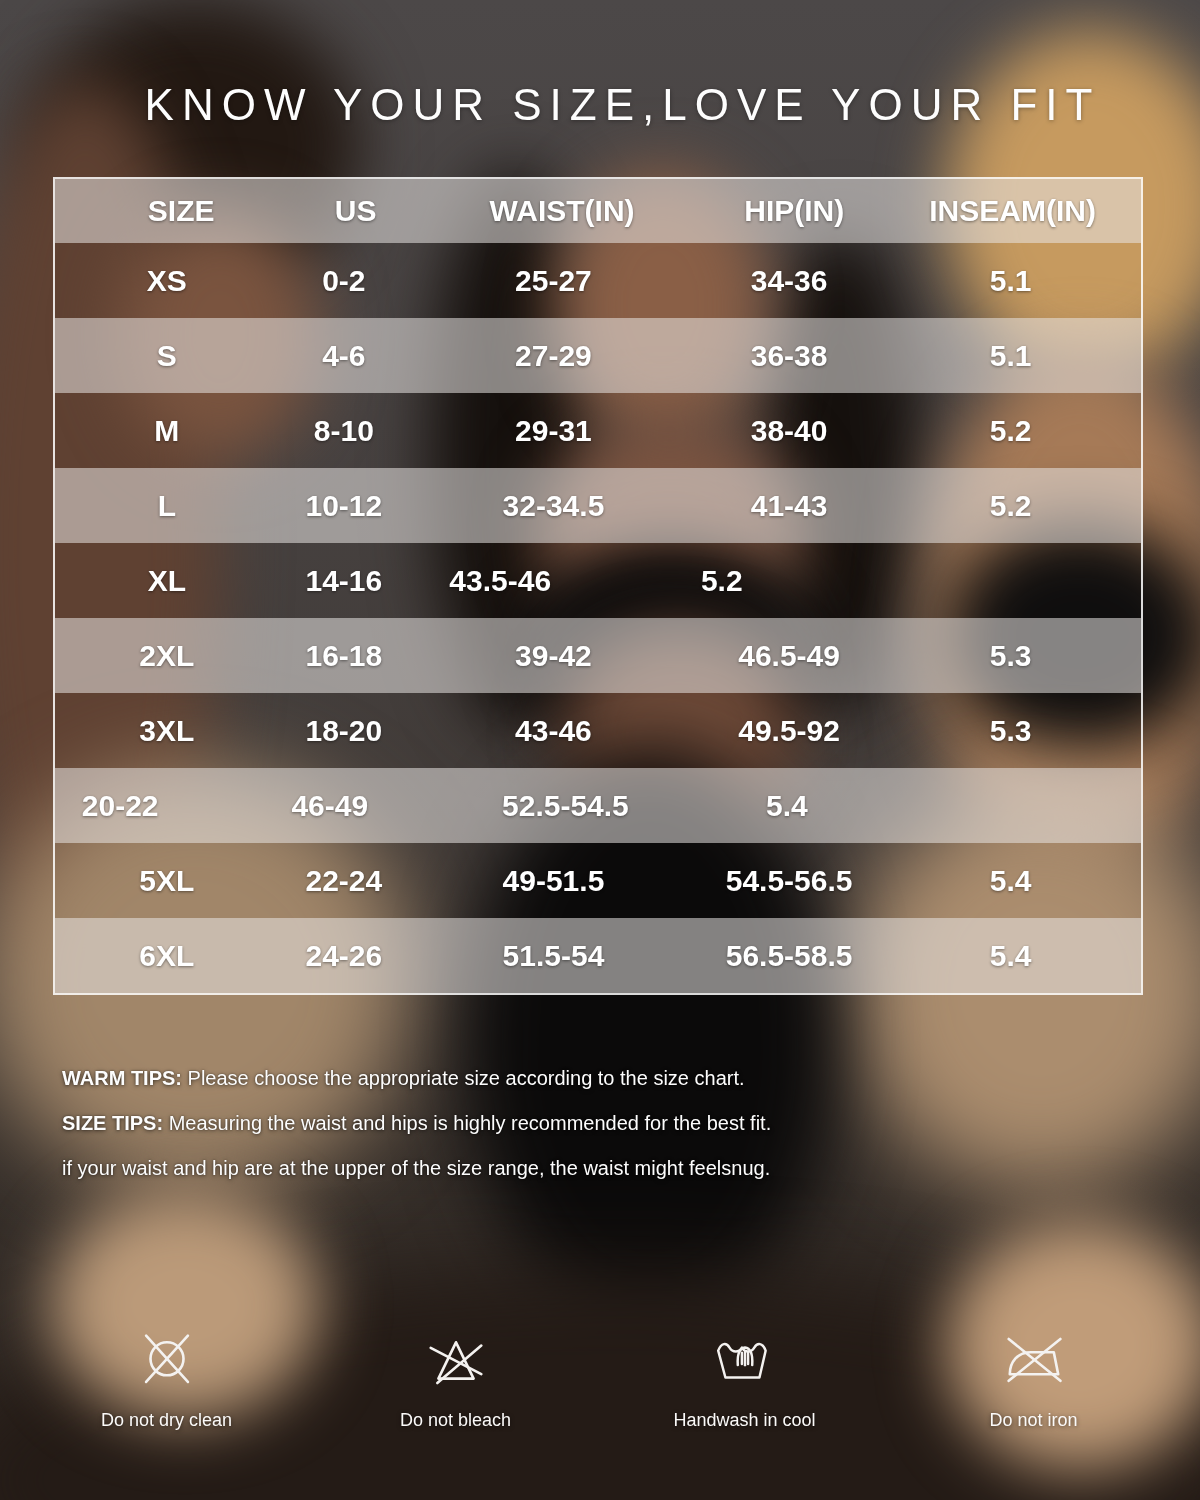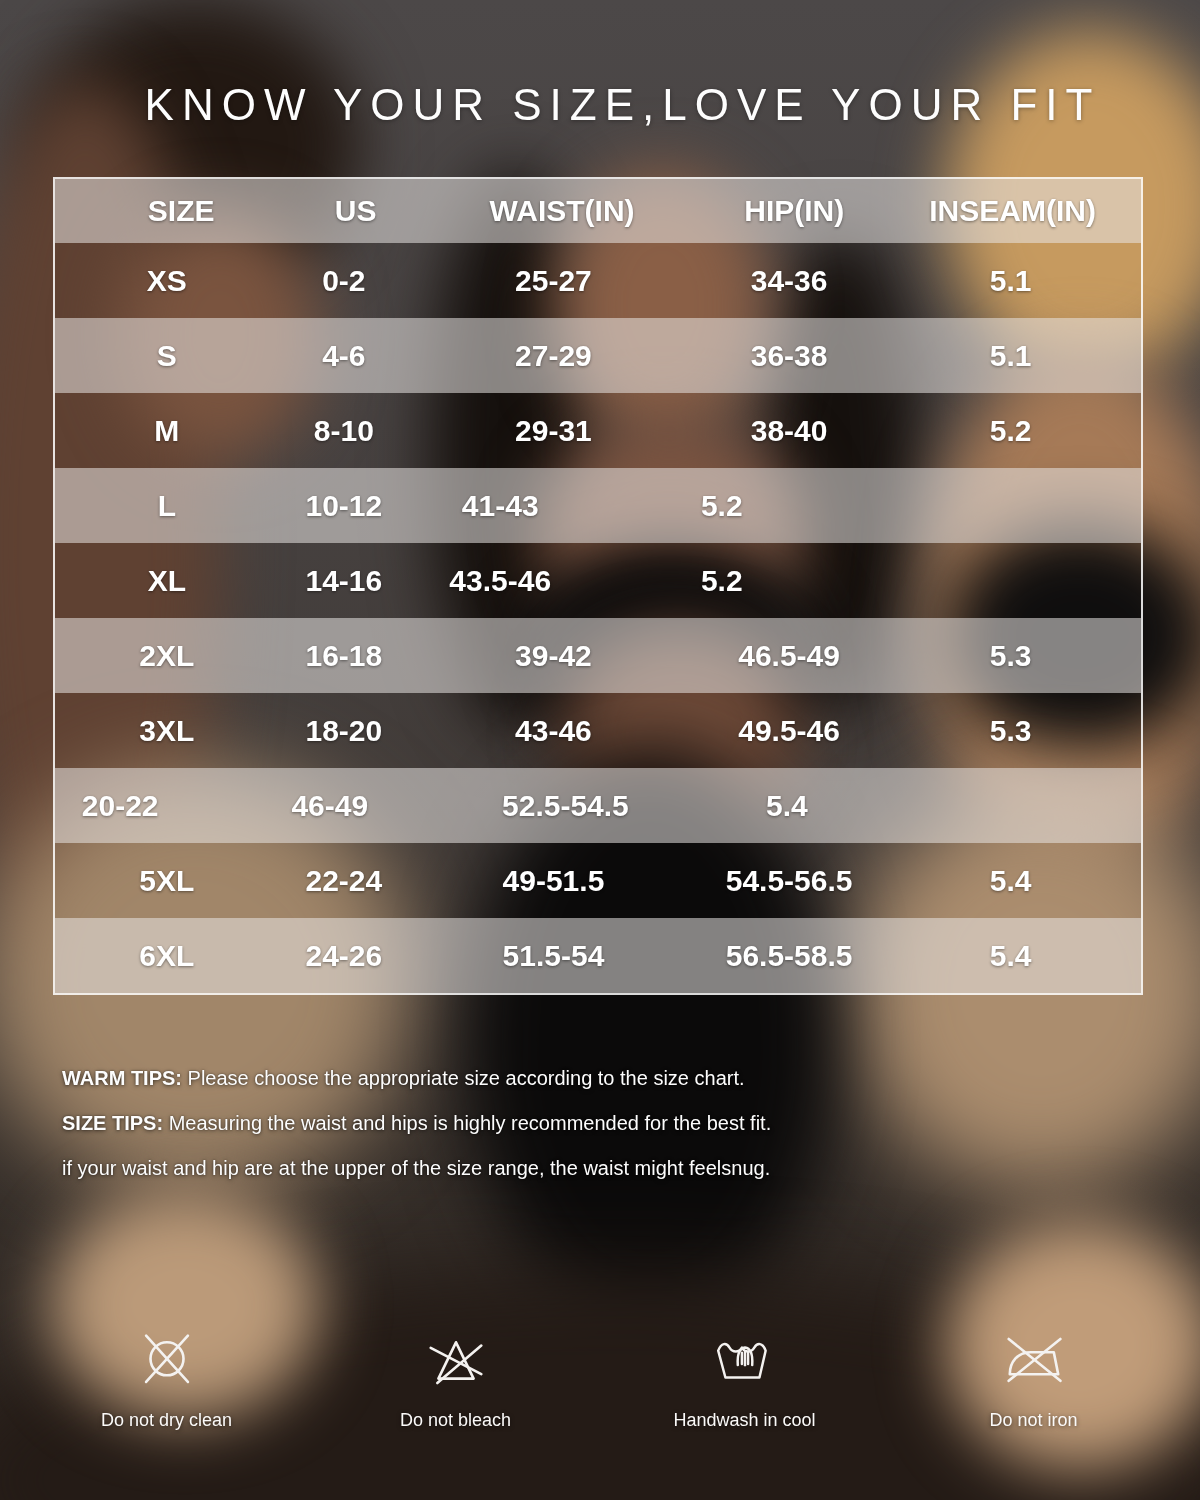--- a/index.html
+++ b/index.html
@@ -122,41 +122,42 @@
       <div class="trow">
         <div class="tcell c1">M</div>
         <div class="tcell c2">8-10</div>
         <div class="tcell c3">29-31</div>
         <div class="tcell c4">38-40</div>
         <div class="tcell c5">5.2</div>
       </div>
       <div class="trow light">
         <div class="tcell c1">L</div>
         <div class="tcell c2">10-12</div>
+        <div class="tcell c3">32-34.5</div>
         <div class="tcell c4">41-43</div>
         <div class="tcell c5">5.2</div>
       </div>
       <div class="trow">
         <div class="tcell c1">XL</div>
         <div class="tcell c2">14-16</div>
         <div class="tcell c4">43.5-46</div>
         <div class="tcell c5">5.2</div>
       </div>
       <div class="trow light">
         <div class="tcell c1">2XL</div>
         <div class="tcell c2">16-18</div>
         <div class="tcell c3">39-42</div>
         <div class="tcell c4">46.5-49</div>
         <div class="tcell c5">5.3</div>
       </div>
       <div class="trow">
         <div class="tcell c1">3XL</div>
         <div class="tcell c2">18-20</div>
         <div class="tcell c3">43-46</div>
-        <div class="tcell c4">49.5-46</div>
+        <div class="tcell c4">49.5-92</div>
         <div class="tcell c5">5.3</div>
       </div>
       <div class="trow light">
         <div class="tcell c2">20-22</div>
         <div class="tcell c3">46-49</div>
         <div class="tcell c4">52.5-54.5</div>
         <div class="tcell c5">5.4</div>
       </div>
       <div class="trow">
         <div class="tcell c1">5XL</div>

